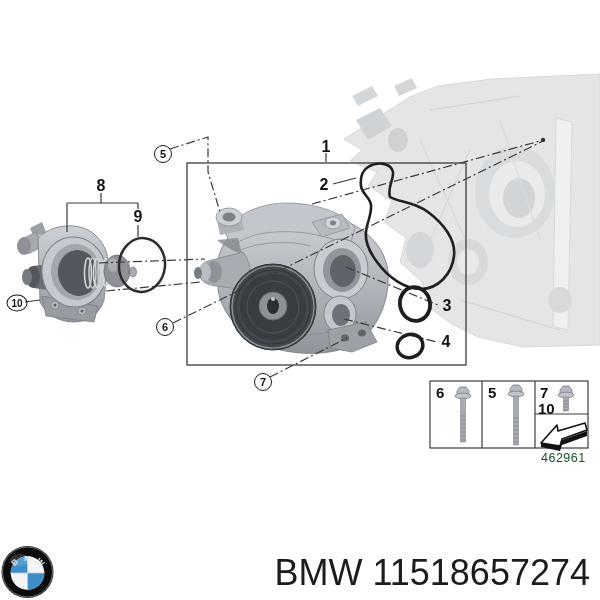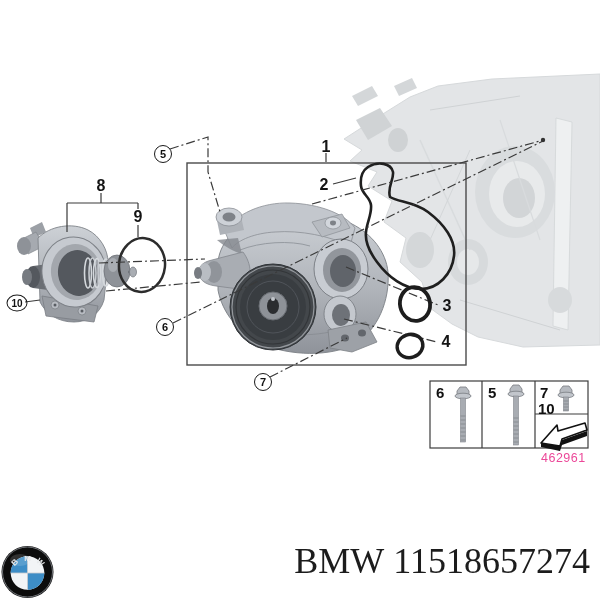--- a/index.html
+++ b/index.html
@@ -7,23 +7,23 @@
          font-family:"Liberation Sans", sans-serif;}
   .art{position:absolute;left:0;top:0;}
   .label{position:absolute;transform:translate(-50%,-50%);font-weight:bold;
          font-size:16px;color:#141414;line-height:1;}
   .clabel{position:absolute;transform:translate(-50%,-50%);box-sizing:border-box;
           width:18px;height:18px;border:1.6px solid #1a1a1a;border-radius:50%;
           display:flex;align-items:center;justify-content:center;
           font-weight:bold;font-size:11px;color:#111;background:rgba(255,255,255,0.0);line-height:1;}
   .clabel.wide{width:21px;height:17px;font-size:10px;}
   .tnum{position:absolute;font-weight:bold;font-size:15px;color:#111;line-height:1;}
-  .caption{position:absolute;font-size:12.5px;color:#ec4899;letter-spacing:0.5px;}
-  .footer-text{position:absolute;right:10px;top:540px;font-size:36px;color:#1c1c1c;
-               white-space:nowrap;letter-spacing:0px;font-family:Liberation Serif, serif;}
+  .caption{position:absolute;font-size:12.5px;color:#14532d;letter-spacing:0.5px;}
+  .footer-text{position:absolute;right:10px;top:552px;font-size:36px;color:#1c1c1c;
+               white-space:nowrap;letter-spacing:0px;}
 </style>
 </head>
 <body>
 
 <div class="stage">
 
 <svg class="art" width="600" height="600" viewBox="0 0 600 600">
   <defs>
     <linearGradient id="gmetal" x1="0" y1="0" x2="0" y2="1">
       <stop offset="0" stop-color="#cdd1d6"></stop>

